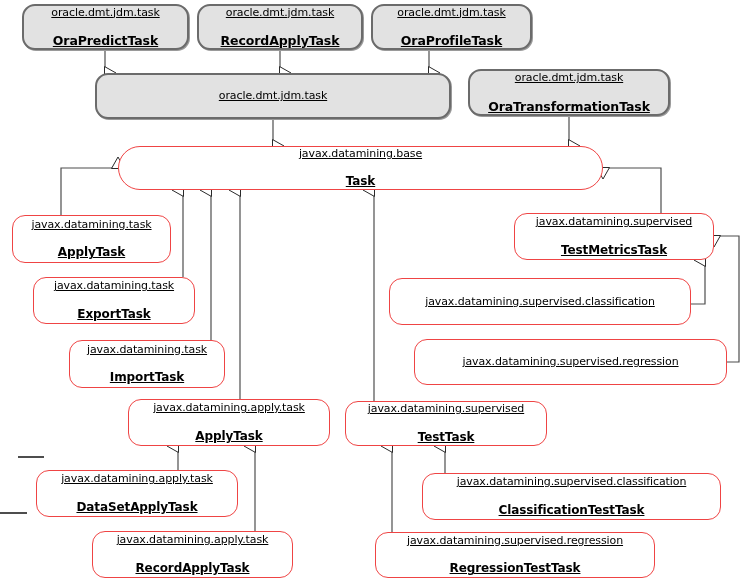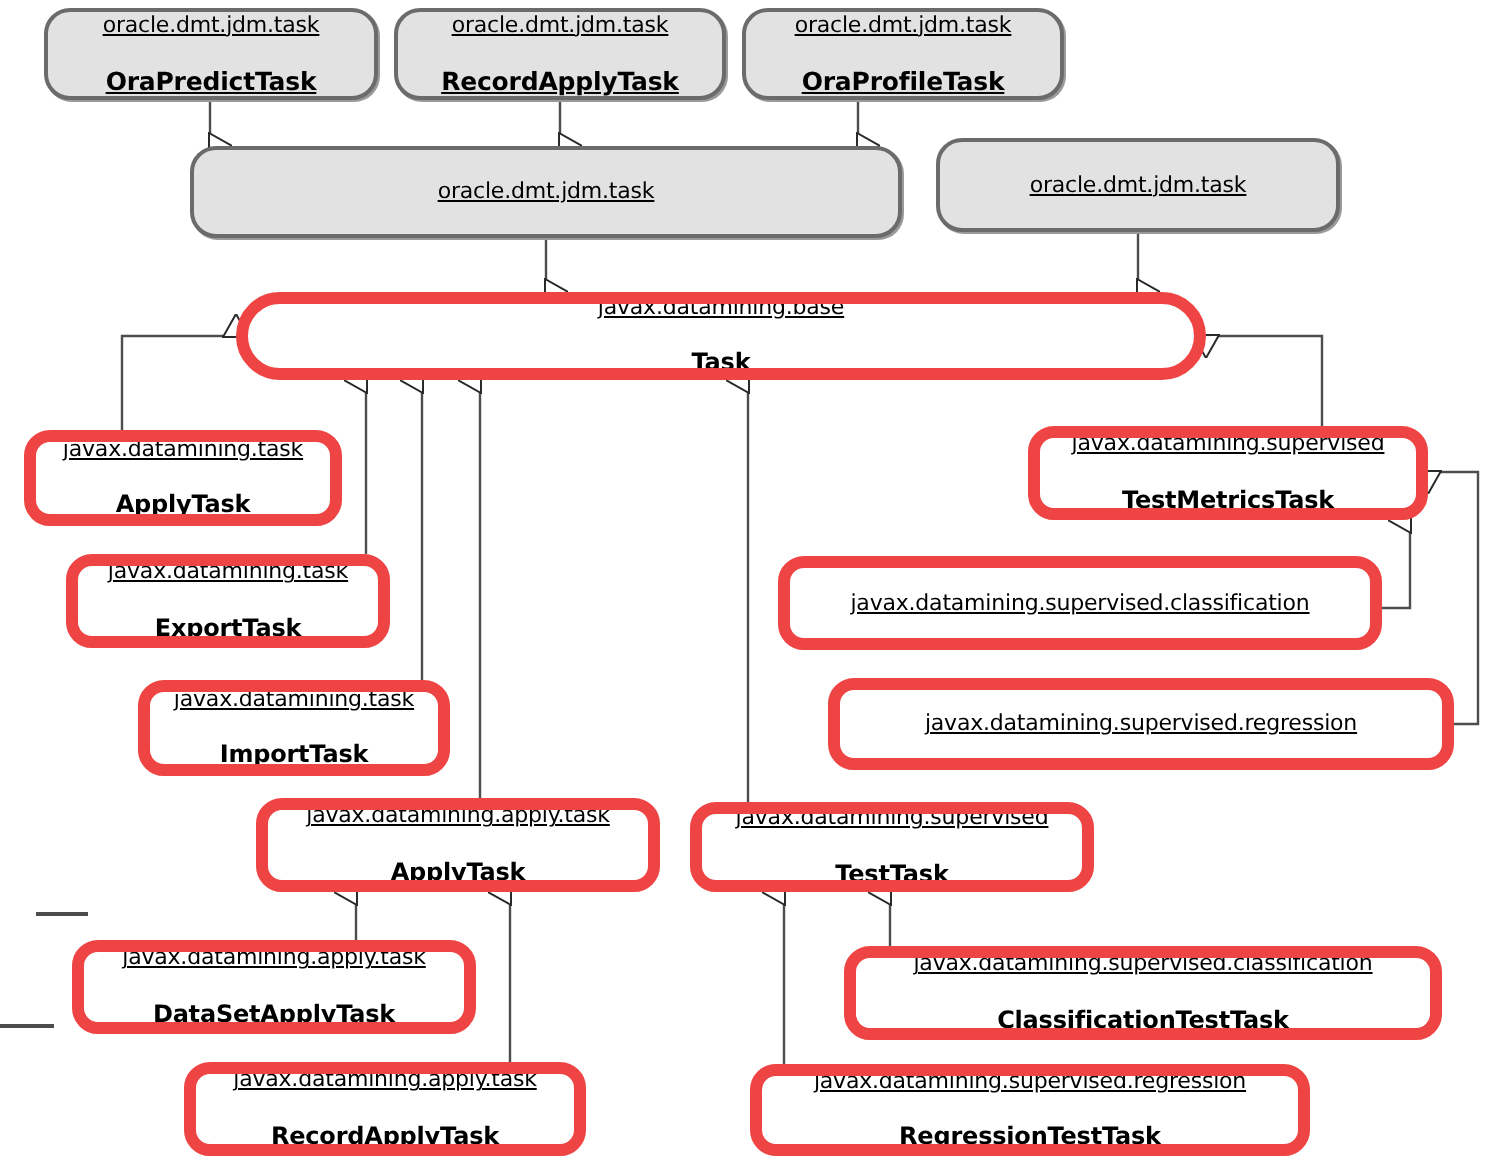--- a/index.html
+++ b/index.html
@@ -14,21 +14,21 @@
     box-sizing:border-box;
     display:flex;flex-direction:column;
     align-items:center;justify-content:center;
     text-align:center;
     line-height:1.05;
     overflow:hidden;
     text-decoration:underline;
   }
   .node.white{
     background:#ffffff;
-    border:6px solid #ef4444;
+    border:1px solid #ef4444;
     border-radius:13px;
   }
   .node.gray{
     background:#e2e2e2;
     border:2px solid #6b6b6b;
     border-radius:13px;
     box-shadow:1px 1px 0 #9a9a9a;
   }
   .pkg{
     font-size:11px;
@@ -119,20 +119,21 @@
     <div class="pkg">oracle.dmt.jdm.task</div>
     <div class="cls">OraProfileTask</div>
   </div>
 
   <div class="node gray" style="left:95px;top:73px;width:356px;height:46px;">
     <div class="pkg">oracle.dmt.jdm.task</div>
   </div>
 
   <div class="node gray" style="left:468px;top:69px;width:202px;height:47px;">
     <div class="pkg">oracle.dmt.jdm.task</div>
+    <div class="cls">OraTransformationTask</div>
   </div>
 
   <div class="node white" style="left:118px;top:146px;width:485px;height:44px;border-radius:22px;">
     <div class="pkg">javax.datamining.base</div>
     <div class="cls">Task</div>
   </div>
 
   <div class="node white" style="left:12px;top:215px;width:159px;height:48px;">
     <div class="pkg">javax.datamining.task</div>
     <div class="cls">ApplyTask</div>

